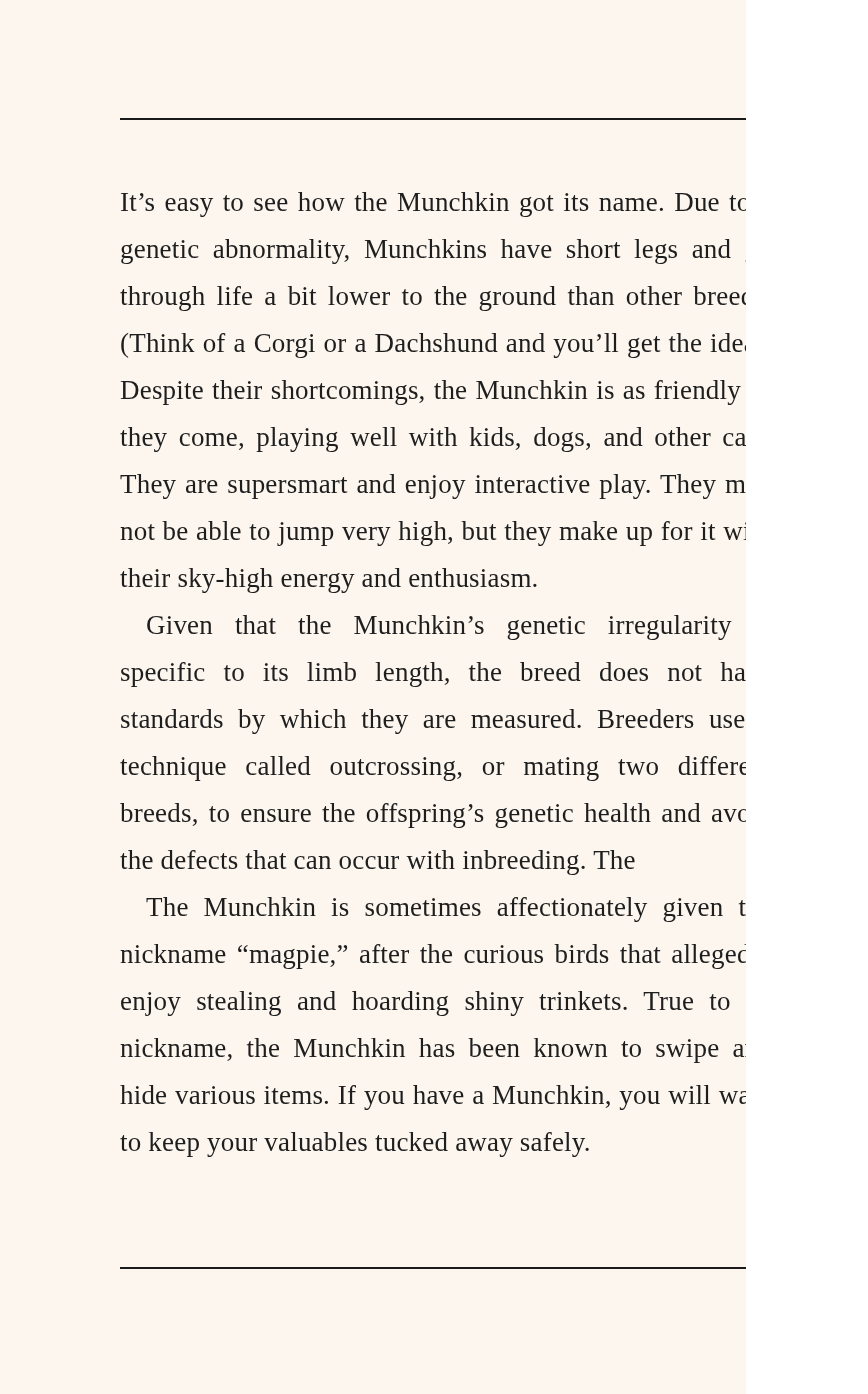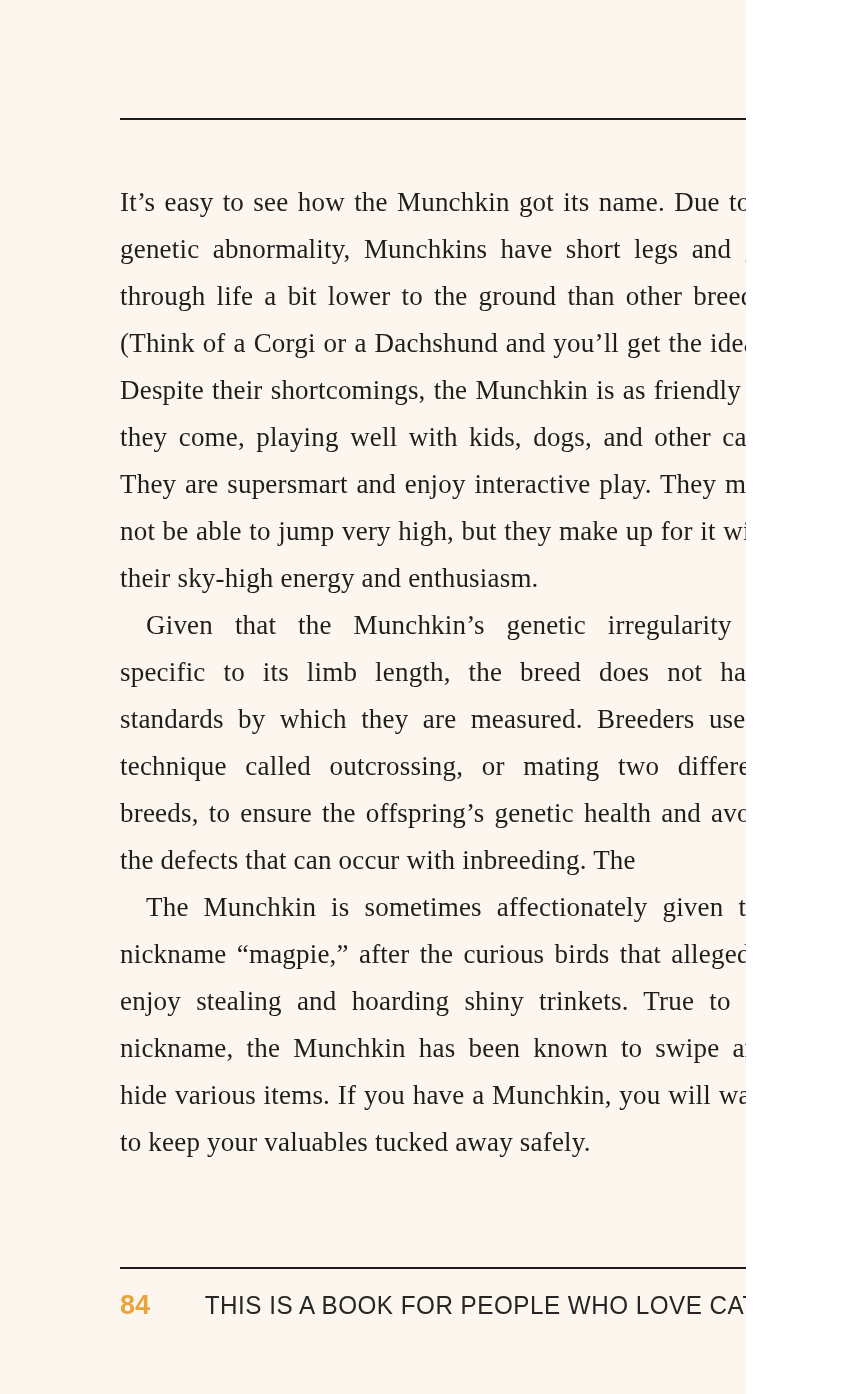--- a/index.html
+++ b/index.html
@@ -82,18 +82,14 @@
   <div class="header-rule"></div>
 
   <div class="body-text">
     <p>It’s easy to see how the Munchkin got its name. Due to a genetic abnormality, Munchkins have short legs and go through life a bit lower to the ground than other breeds. (Think of a Corgi or a Dachshund and you’ll get the idea.) Despite their shortcomings, the Munchkin is as friendly as they come, playing well with kids, dogs, and other cats. They are supersmart and enjoy interactive play. They may not be able to jump very high, but they make up for it with their sky-high energy and enthusiasm.</p>
     <p>Given that the Munchkin’s genetic irregularity is specific to its limb length, the breed does not have standards by which they are measured. Breeders use a technique called outcrossing, or mating two different breeds, to ensure the offspring’s genetic health and avoid the defects that can occur with inbreeding. The</p>
     <p>The Munchkin is sometimes affectionately given the nickname “magpie,” after the curious birds that allegedly enjoy stealing and hoarding shiny trinkets. True to its nickname, the Munchkin has been known to swipe and hide various items. If you have a Munchkin, you will want to keep your valuables tucked away safely.</p>
   </div>
 
   <div class="footer-rule"></div>
 
-  <div class="footer">
-    <span class="page-number">84</span>
-    <span class="running-title">THIS IS A BOOK FOR PEOPLE WHO LOVE CATS</span>
-  </div>
 
 </div>
 
 </body></html>

